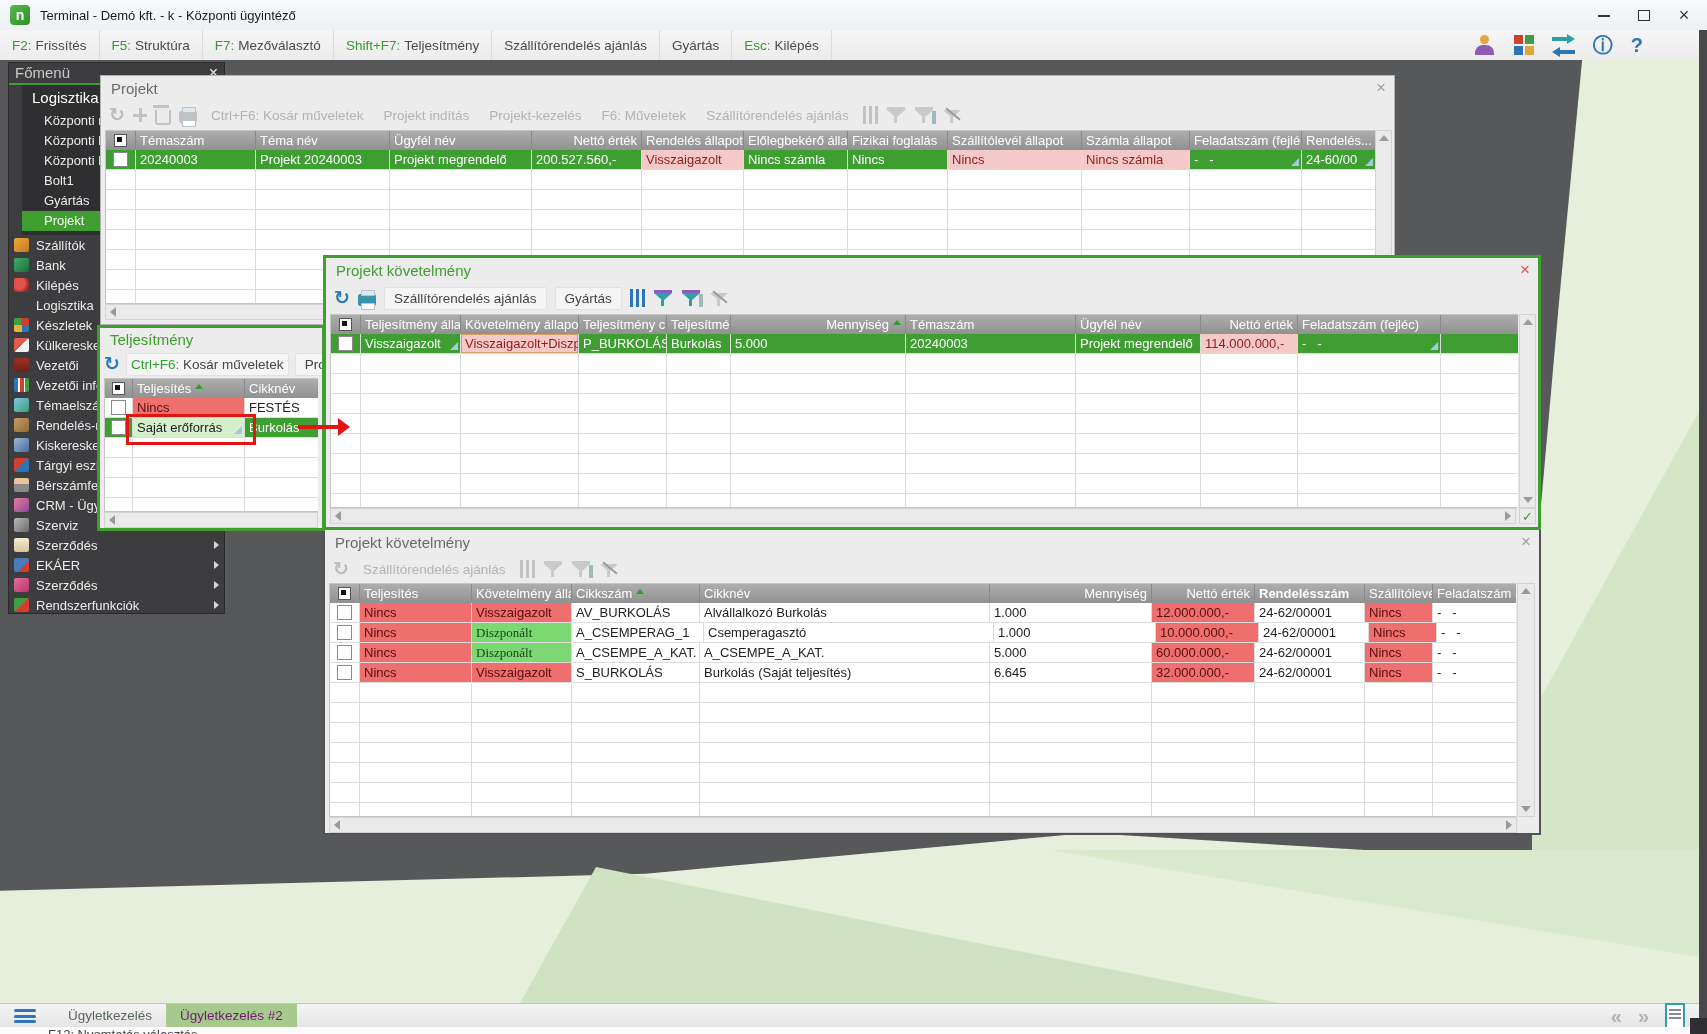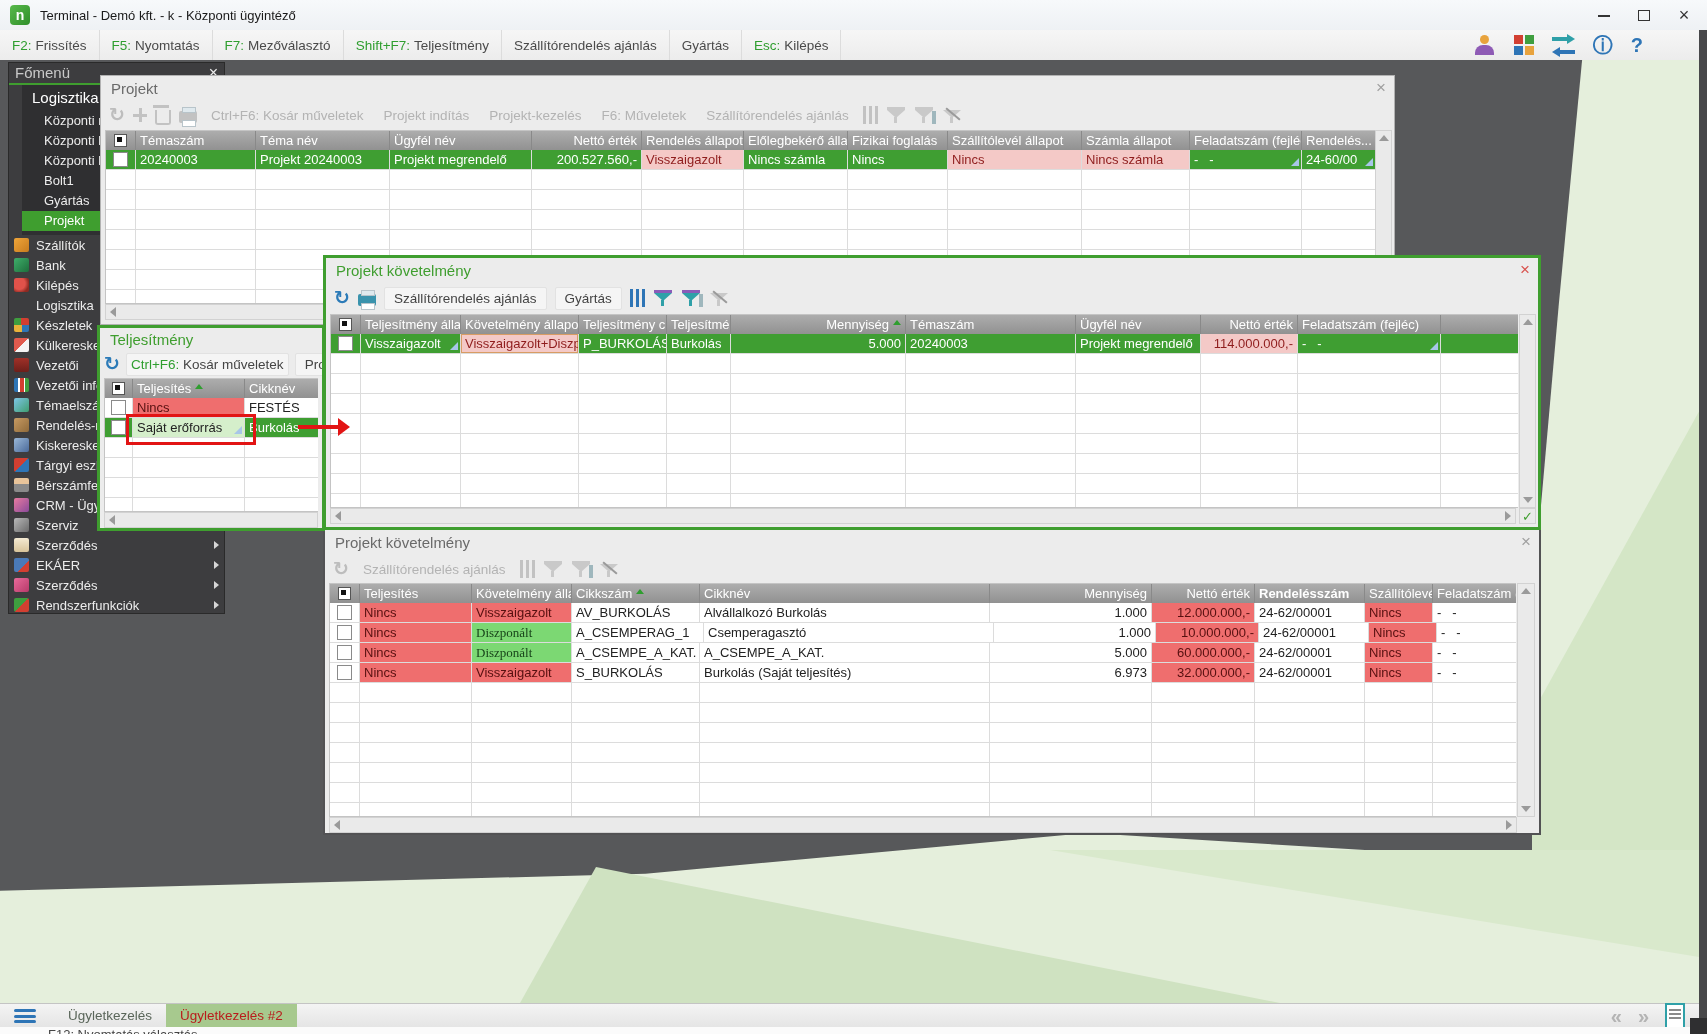--- a/index.html
+++ b/index.html
@@ -114,21 +114,21 @@
   .ic-funnel .slash{position:absolute;left:2px;top:6px;width:18px;height:2px;background:#9a9a9a;transform:rotate(40deg);}
   
   .grid{position:absolute;background:#fff;overflow:hidden;border:1px solid #c4c4c4;border-right:none;box-sizing:border-box;}
   .gh{display:flex;height:19px;}
   .ghc{background:linear-gradient(#adadad,#919191);color:#fff;font-size:13px;line-height:19px;
     padding:0 4px;box-sizing:border-box;border-right:1px solid #898989;overflow:hidden;white-space:pre;flex:0 0 auto;cursor:pointer;}
   .ghc.r{text-align:right;}
   .gr{display:flex;height:20px;}
   .gc{position:relative;font-size:13px;line-height:19px;color:#222;padding:0 4px;box-sizing:border-box;
     border-right:1px solid #dcdcdc;border-bottom:1px solid #dcdcdc;overflow:hidden;white-space:pre;flex:0 0 auto;}
-  .gc.r{text-align:right;}
+  .gc.r{}
   .gr.sel .gc{background:#3f9e32;color:#fff;}
   .gc.pink{background:#f4c9c7 !important;color:#8f1d1d !important;}
   .gc.red{background:#ef6e6e !important;color:#571010 !important;}
   .gc.grn{background:#7cd873 !important;color:#18441a !important;font-family:Liberation Serif, serif;}
   .gc.hl{background:#d5efcb !important;color:#222 !important;}
   .gc.focus{box-shadow:inset 0 0 0 1px #d89c64;}
   .gc.tri::after{content:"";position:absolute;right:2px;bottom:3px;width:0;height:0;
     border-left:8px solid transparent;border-bottom:8px solid #a8c6e8;}
   .cbc{display:flex;align-items:center;justify-content:center;}
   .cb{width:13px;height:13px;border:1px solid #8a8a8a;background:#fff;}
@@ -151,21 +151,21 @@
   #hl-box{position:absolute;left:126px;top:354px;width:124px;height:25px;border:3px solid #e21414;z-index:9;}
   #hl-arrow-line{position:absolute;left:298px;top:365px;width:42px;height:4px;background:#e21414;z-index:9;}
   #hl-arrow-head{position:absolute;left:338px;top:358px;width:0;height:0;border-top:9px solid transparent;
     border-bottom:9px solid transparent;border-left:12px solid #e21414;z-index:9;}
   
   #tabbar{position:absolute;left:0;top:1003px;width:1699px;height:24px;
     background:linear-gradient(#f4f4f4,#e4e4e4);border-top:1px solid #c4c4c4;display:flex;align-items:center;}
   .hamburger{width:22px;height:14px;margin-left:14px;margin-right:18px;display:flex;flex-direction:column;justify-content:space-between;cursor:pointer;}
   .hamburger i{height:3px;background:#2e75b6;border-radius:2px;}
   .tab{height:24px;line-height:24px;padding:0 14px;font-size:13.5px;color:#5a665a;cursor:pointer;}
-  .tab.active{background:#a7c98e;color:#b91c1c;}
+  .tab.active{background:#a7c98e;color:#701a75;}
   #tab-right{margin-left:auto;display:flex;align-items:center;gap:16px;margin-right:14px;}
   .chev{font-size:20px;font-weight:bold;color:#b4b4b4;cursor:pointer;line-height:20px;}
   .ic-doc{width:14px;height:18px;border:2px solid #2fa0a8;background:#fff;padding:2px 1px;box-sizing:content-box;cursor:pointer;}
   .ic-doc i{display:block;height:2px;background:#8a8a8a;margin:2px 1px 0 1px;}
   #strip{position:absolute;left:0;top:1027px;width:1699px;height:7px;background:#fbfbfb;overflow:hidden;}
   #strip span{position:absolute;left:48px;top:0;font-size:13px;color:#444;}
   #corner-dark{position:absolute;left:1690px;top:1018px;width:17px;height:16px;background:#2f2f31;}
 </style>
 </head>
 <body>
@@ -175,21 +175,21 @@
   <div id="wtitle">Terminal - Demó kft. - k - Központi ügyintéző</div>
   <div id="wctrl">
     <span class="wbtn min"></span>
     <span class="wbtn max"></span>
     <span class="wbtn close">×</span>
   </div>
 </div>
 
 <div id="menubar">
   <span class="mi"><span class="mk">F2:</span><span class="ml">Frissítés</span></span>
-  <span class="mi"><span class="mk">F5:</span><span class="ml">Nyomtatás</span></span>
+  <span class="mi"><span class="mk">F5:</span><span class="ml">Struktúra</span></span>
   <span class="mi"><span class="mk">F7:</span><span class="ml">Mezőválasztó</span></span>
   <span class="mi"><span class="mk">Shift+F7:</span><span class="ml">Teljesítmény</span></span>
   <span class="mi"><span class="ml">Szállítórendelés ajánlás</span></span>
   <span class="mi"><span class="ml">Gyártás</span></span>
   <span class="mi"><span class="mk">Esc:</span><span class="ml">Kilépés</span></span>
   <span id="mb-icons">
     <span class="ic-person"></span>
     <span class="ic-grid">
         <i></i>
         <i></i>
@@ -564,21 +564,21 @@
           <div class="gc" style="width: 110px;">24-62/00001</div>
           <div class="gc red" style="width: 68px;">Nincs</div>
           <div class="gc" style="width: 84px;">-   -</div>
         </div>
         <div class="gr">
           <div class="gc cbc" style="width: 30px;"><span class="cb"></span></div>
           <div class="gc red" style="width: 112px;">Nincs</div>
           <div class="gc red" style="width: 100px;">Visszaigazolt</div>
           <div class="gc" style="width: 128px;">S_BURKOLÁS</div>
           <div class="gc" style="width: 290px;">Burkolás (Saját teljesítés)</div>
-          <div class="gc r" style="width: 162px;">6.973</div>
+          <div class="gc r" style="width: 162px;">6.645</div>
           <div class="gc red r" style="width: 103px;">32.000.000,-</div>
           <div class="gc" style="width: 110px;">24-62/00001</div>
           <div class="gc red" style="width: 68px;">Nincs</div>
           <div class="gc" style="width: 84px;">-   -</div>
         </div>
         <div class="gr">
           <div class="gc" style="width: 30px;"></div>
           <div class="gc" style="width: 112px;"></div>
           <div class="gc" style="width: 100px;"></div>
           <div class="gc" style="width: 128px;"></div>

